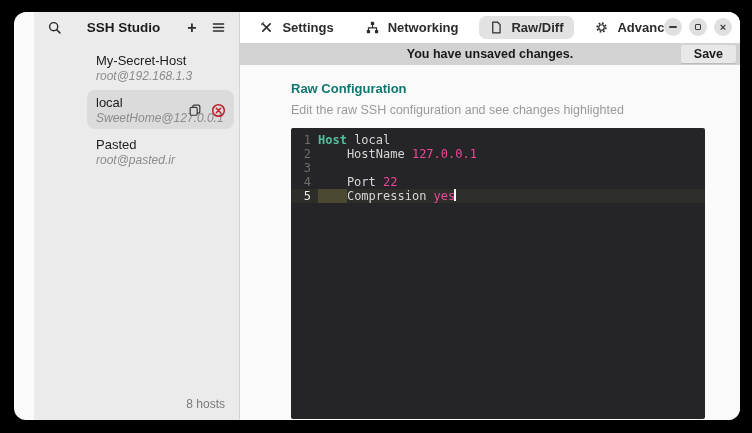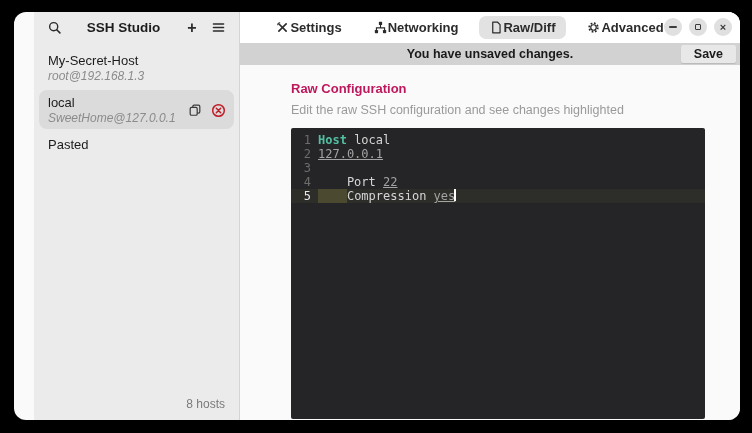--- a/index.html
+++ b/index.html
@@ -11,71 +11,71 @@
 
   
   .sidebar { width:206px; background:#ebebeb; border-right:1px solid #d4d4d4;
              display:flex; flex-direction:column; }
   .sidebar-header { height:31px; display:flex; align-items:center; padding:0 10px; gap:4px; }
   .icon-btn { width:22px; height:22px; display:flex; align-items:center; justify-content:center;
               border-radius:5px; color:#2b2b2b; flex:0 0 auto; }
   .sb-title { flex:1; text-align:center; font-weight:bold; font-size:13.5px; color:#1c1c1c; }
   .plus-glyph { font-size:16px; font-weight:bold; color:#2b2b2b; line-height:1; }
 
-  .host-list { padding:4px 0 0 0; }
+  .host-list { padding:4px 0 0 0;margin-left:48px; }
   .host-row { padding:6px 14px 5px 14px; cursor:default; }
   .host-row.selected { background:#dbdbdb; border-radius:8px; margin:2px 5px;
                        padding:5px 8px 4px 9px; display:flex; align-items:center; }
   .host-text { min-width:0; }
   .host-name { font-size:13px; color:#1c1c1c; }
   .host-addr { font-size:12px; color:#8b8b8b; margin-top:1px;font-style:italic; }
   .row-actions { margin-left:auto; display:flex; align-items:center; gap:9px; }
 
   .sidebar-footer { margin-top:auto; text-align:right; padding:0 14px 9px 0;
                     font-size:12px; color:#7a7a7a; }
 
   
   .main { flex:1; display:flex; flex-direction:column; background:#fafafa; }
   .main-header { height:31px; background:#ffffff; position:relative;
                  display:flex; align-items:center; justify-content:center; }
   .tabs { display:flex; align-items:center; gap:10px; margin-right:40px; }
-  .tab { display:flex; align-items:center; gap:1px; padding:4px 11px; border-radius:7px;
+  .tab { display:flex; align-items:center; gap:9px; padding:4px 11px; border-radius:7px;
          font-size:13px; font-weight:bold; color:#2b2b2b; cursor:default; }
   .tab.active { background:#e2e2e2; }
   .win-controls { position:absolute; right:8px; top:6px; display:flex; gap:7px; }
   .wc { width:18px; height:18px; border-radius:50%; background:#e0e0e0;
         display:flex; align-items:center; justify-content:center; }
   .wc-minus { width:8px; height:2px; background:#3c3c3c; border-radius:1px; }
   .wc-square { width:6px; height:6px; border:1.5px solid #3c3c3c; border-radius:1px; }
   .wc-x { font-size:11px; font-weight:bold; color:#3c3c3c; line-height:1; }
 
   .banner { height:22px; background:#d2d2d2; position:relative;
             display:flex; align-items:center; justify-content:center; }
   .banner-text { font-size:12.5px; font-weight:bold; color:#1a1a1a; }
   .save-btn { position:absolute; right:4px; top:2px; height:18px; padding:0 13px;
               background:#e8e8e8; border:none; border-radius:2px;
               font-family:"Liberation Sans", sans-serif;
               font-size:12.5px; font-weight:bold; color:#1a1a1a;
               box-shadow:0 1px 1px rgba(0,0,0,0.12); }
 
   .content { padding:16px 0 0 51px; }
-  .section-title { font-size:13px; font-weight:bold; color:#be185d; }
+  .section-title { font-size:13px; font-weight:bold; color:#0f766e; }
   .section-sub { font-size:12.5px; color:#9a9a9a; margin-top:7px; }
 
   
   .editor { margin-top:11px; width:414px; height:291px; background:#252527;
             border-radius:2px; padding-top:5px;
             font-family:"DejaVu Sans Mono", monospace; font-size:12px; cursor:text; }
   .code-line { display:flex; height:14px; line-height:14px; white-space:pre; }
   .ln { width:20px; text-align:right; color:#6d6d6d; flex:0 0 auto; margin-right:7px; }
   .code-line.changed { background:rgba(190,190,100,0.05); }
   .code-line.changed .ln { color:#e8e8e8; }
   .tok { white-space:pre; color:#d6d6d6; }
   .tok.kw { color:#52bfa0; font-weight:bold; }
-  .tok.val { color:#a3a3a3;text-decoration:underline; }
+  .tok.val { color:#ec4899; }
   .tok.chg-indent { background:#4b4a31; }
   .cursor { display:inline-block; width:2px; height:12px; background:#ffffff;
             vertical-align:middle; margin-left:-1px; }
 
   svg { display:block; }
 </style>
 </head>
 <body>
 
 <div class="window">
@@ -132,20 +132,21 @@
                 <circle cx="8" cy="8" r="6.2" fill="none" stroke="#c01c28" stroke-width="1.6"></circle>
                 <path d="M5.7 5.7 L10.3 10.3 M10.3 5.7 L5.7 10.3" stroke="#c01c28" stroke-width="1.6" stroke-linecap="round"></path>
               </svg>
           </span>
         </div>
       </div>
 
       <div class="host-row">
         <div class="host-text">
           <div class="host-name">Pasted</div>
+          <div class="host-addr">root@pasted.ir</div>
         </div>
       </div>
     </div>
 
     <div class="sidebar-footer">8 hosts</div>
   </div>
 
   <div class="main">
 
     <div class="main-header">
@@ -214,20 +215,21 @@
       <div class="section-sub">Edit the raw SSH configuration and see changes highlighted</div>
 
       <div class="editor">
         <div class="code-line">
           <span class="ln">1</span>
           <span class="tok kw">Host</span>
           <span class="tok"> local</span>
         </div>
         <div class="code-line">
           <span class="ln">2</span>
+          <span class="tok">    HostName </span>
           <span class="tok val">127.0.0.1</span>
         </div>
         <div class="code-line">
           <span class="ln">3</span>
         </div>
         <div class="code-line">
           <span class="ln">4</span>
           <span class="tok">    Port </span>
           <span class="tok val">22</span>
         </div>

